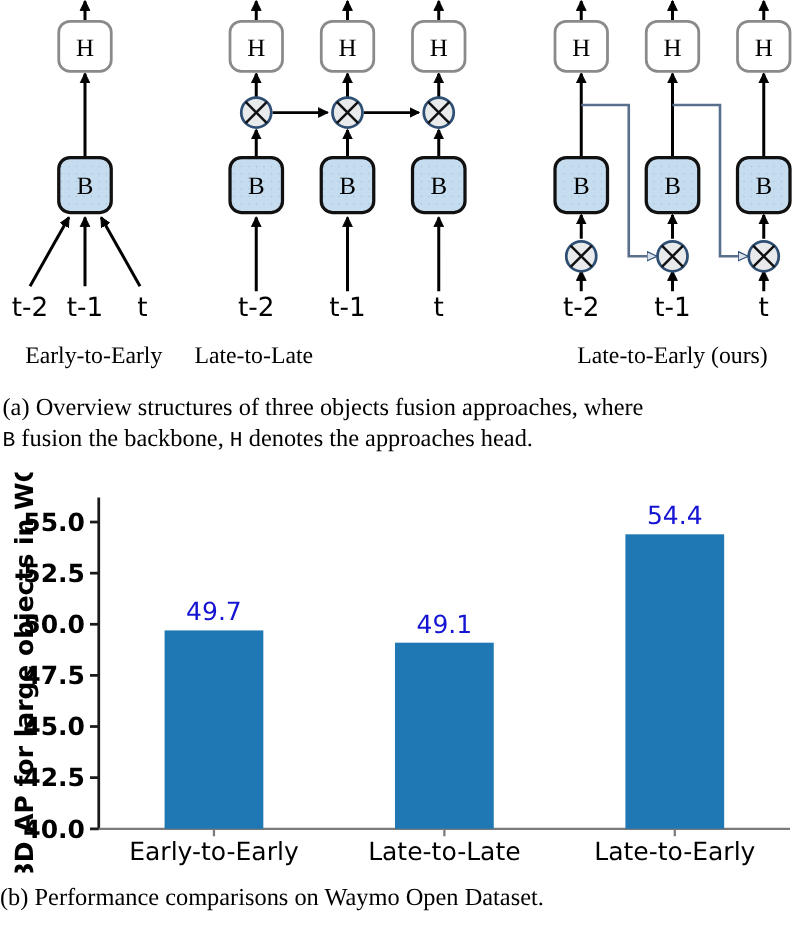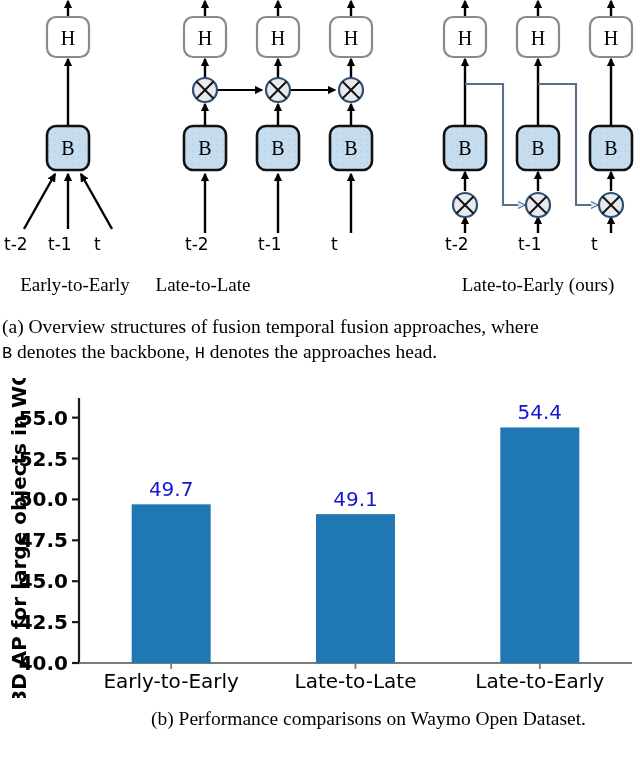--- a/index.html
+++ b/index.html
@@ -29,44 +29,44 @@
     font-family: "Liberation Serif", serif;
     font-size: 19px;
     color: #000;
     white-space: nowrap;
     text-align: center;
   }
 
   .tick-label {
     position: absolute;
     font-family: "DejaVu Sans", sans-serif;
-    font-size: 17px;
+    font-size: 21px;
     color: #000;
     white-space: nowrap;
-    text-align: left;
+    text-align: center;
   }
 
   
   .fig-caption {
     position: absolute;
     font-family: "Liberation Serif", serif;
     font-size: 19.5px;
     line-height: 25px;
     color: #000;
   }
   #caption-a {
     left: 2px; top: 314px; width: 638px;
   }
   #caption-a .mono {
     font-family: "Liberation Mono", monospace;
     font-size: 17px;
   }
   #caption-b {
     left: 0px; top: 706px; width: 586px;
-    text-align: right;
+    text-align: left;
   }
 
   
   #chart {
     position: absolute;
     left: 0; top: 378px;
     width: 640px; height: 320px;
   }
   #chart svg { display: block; }
   .axis-tick-text {
@@ -273,22 +273,22 @@
     <div class="tick-label" style="left:445px; top:234px; width:40px;">t-2</div>
     <div class="tick-label" style="left:518px; top:234px; width:40px;">t-1</div>
     <div class="tick-label" style="left:591px; top:234px; width:40px;">t</div>
 
     <div class="panel-caption" style="left:0px;   top:274px; width:150px;">Early-to-Early</div>
     <div class="panel-caption" style="left:203px; top:274px; width:150px; text-align:center; transform:translateX(-75px);">Late-to-Late</div>
     <div class="panel-caption" style="left:538px; top:274px; width:220px; text-align:center; transform:translateX(-110px);">Late-to-Early (ours)</div>
   </div>
 
   <div id="caption-a" class="fig-caption">
-    <span>(a) Overview structures of fusion temporal fusion approaches, where</span><br>
-    <span class="mono">B</span><span> denotes the backbone, </span><span class="mono">H</span><span> denotes the approaches head.</span>
+    <span>(a) Overview structures of three objects fusion approaches, where</span><br>
+    <span class="mono">B</span><span> fusion the backbone, </span><span class="mono">H</span><span> denotes the approaches head.</span>
   </div>
 
   <div id="chart">
     <svg width="640" height="320" viewBox="0 0 640 320" xmlns="http://www.w3.org/2000/svg">
 
       <text class="ylabel-text" transform="translate(26,150) rotate(-90)" text-anchor="middle">3D AP for large objects in WOD</text>
 
       <line x1="79" y1="20" x2="79" y2="285" stroke="#1a1a1a" stroke-width="2.2"></line>
       <line x1="79" y1="285" x2="632" y2="285" stroke="#7a7a7a" stroke-width="1.8"></line>
 

